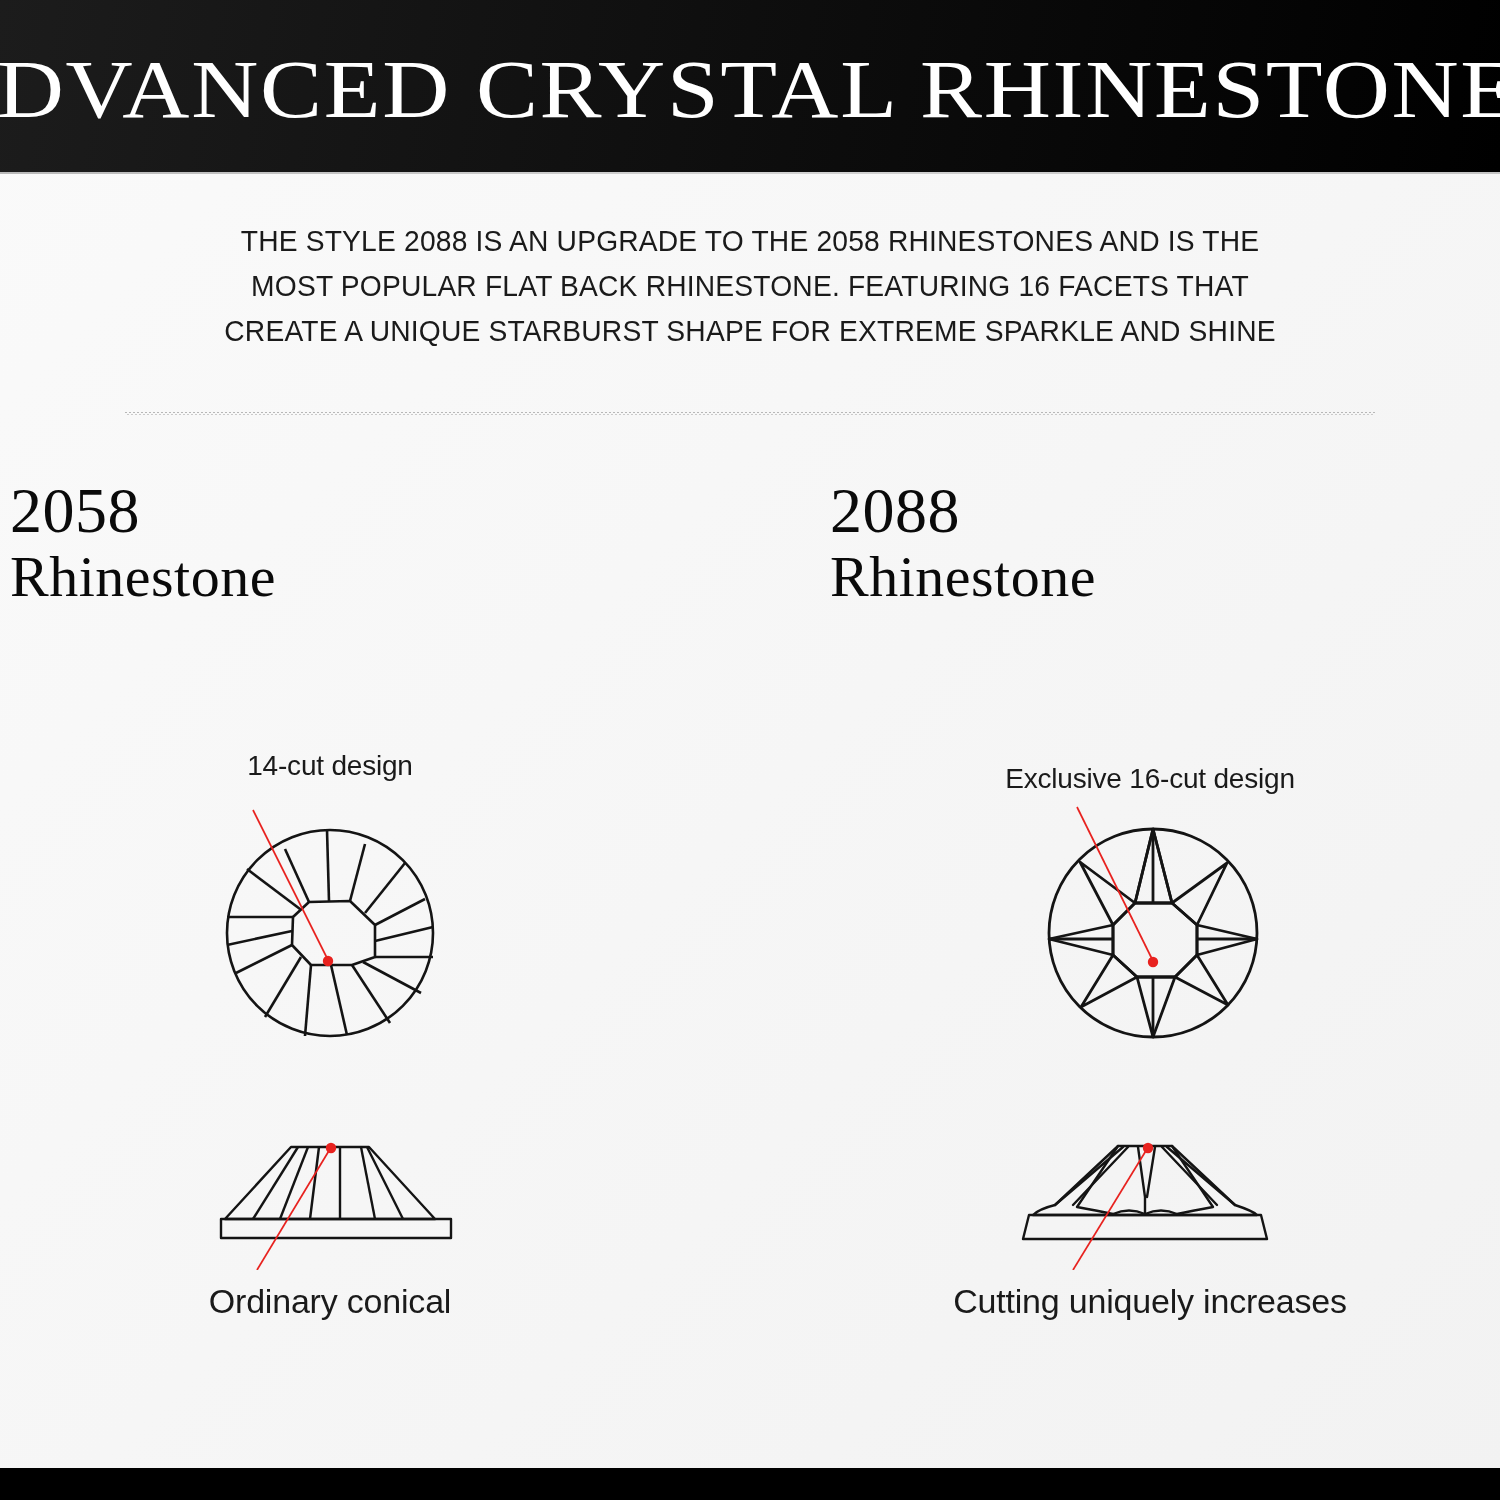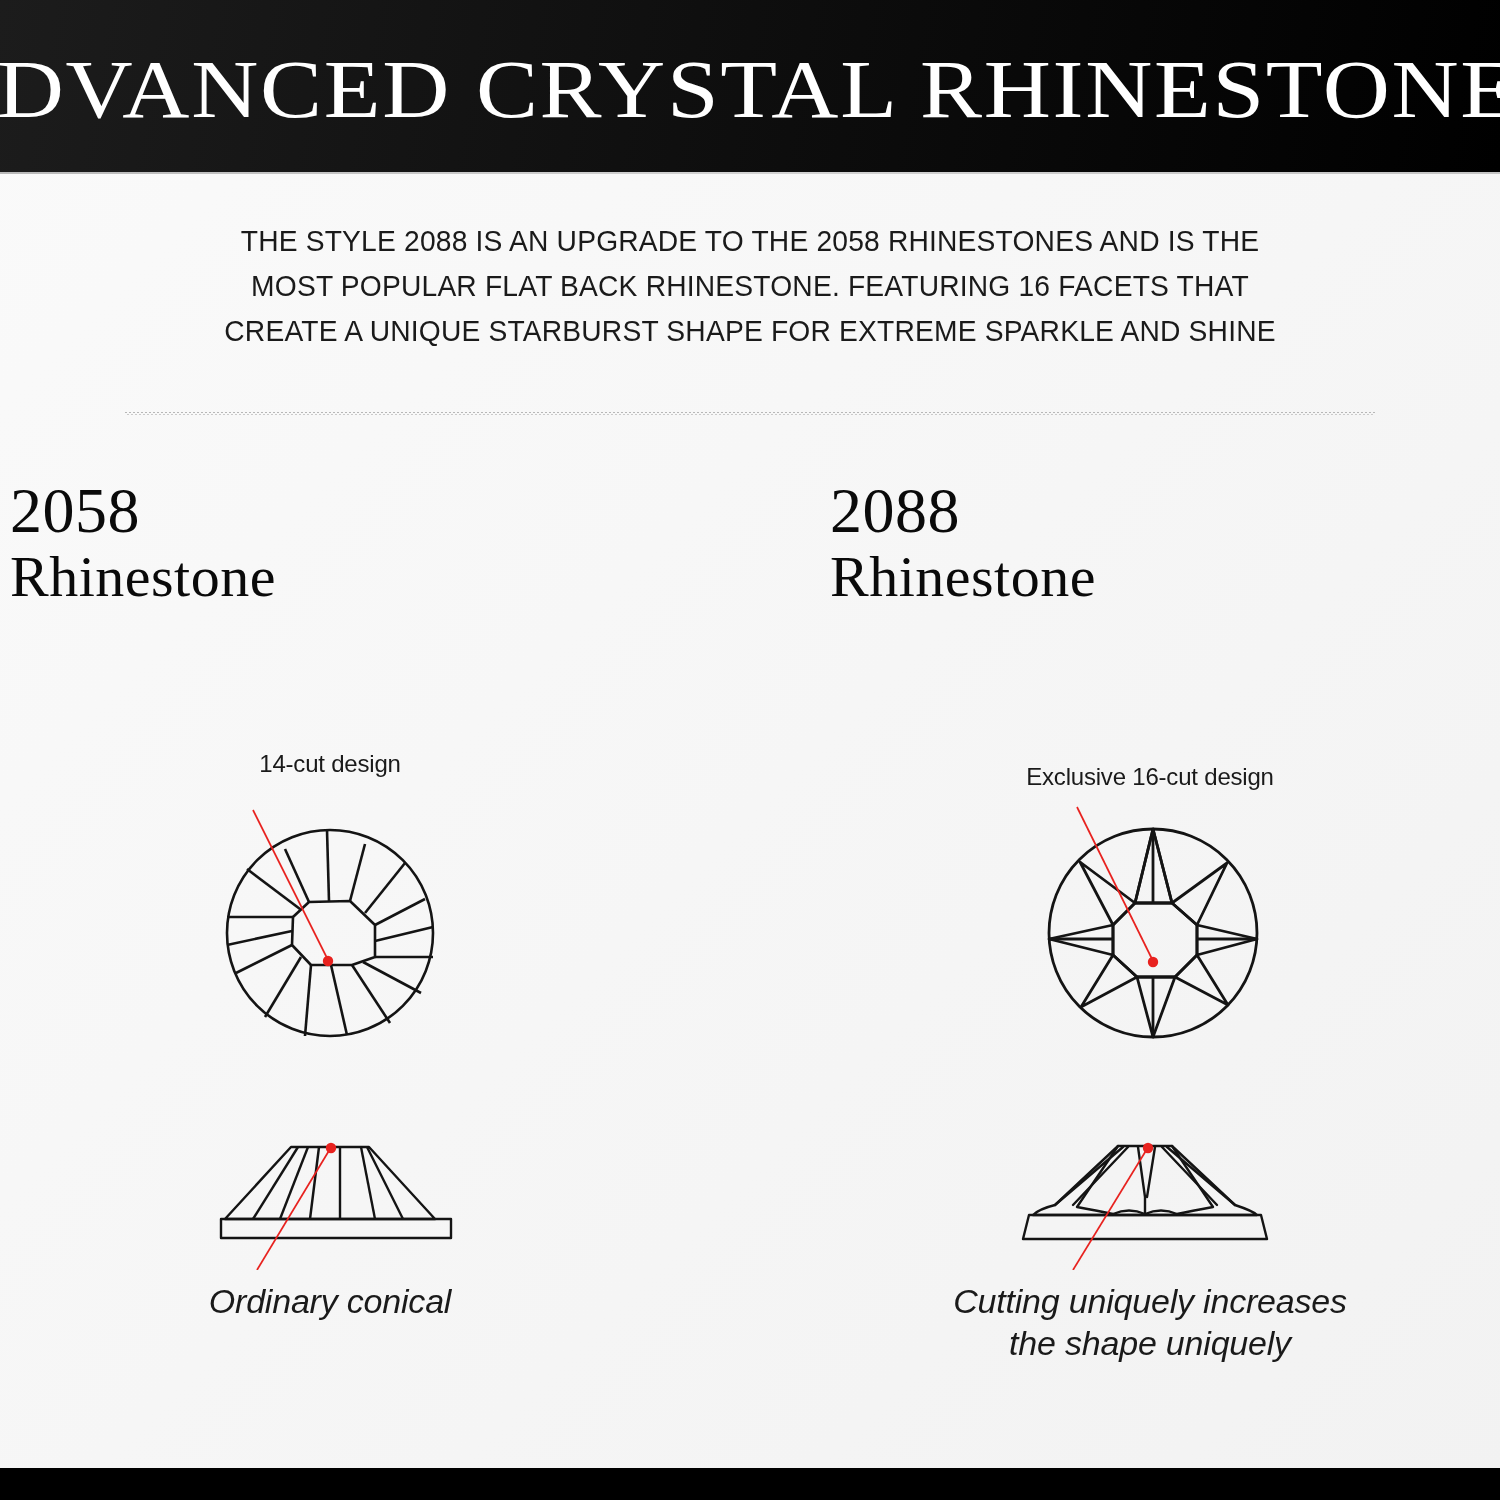--- a/index.html
+++ b/index.html
@@ -99,40 +99,40 @@
     letter-spacing:0.5px;
   }
   .col-heading .num  { display:block; font-size:64px; }
   .col-heading .word { display:block; font-size:58px; margin-top:6px; }
 
   .cut-label {
     position:absolute;
     top:750px;
     width:640px;
     text-align:center;
-    font-size:24px;
+    font-size:28px;
     color:#1a1a1a;
     letter-spacing:-0.2px;
   }
   .cut-label.left  { left:10px;  }
   .cut-label.right { left:830px;margin-top:13px; }
 
   .caption {
     position:absolute;
     top:1280px;
     width:640px;
     text-align:center;
     font-size:34px;
     line-height:42px;
     color:#1a1a1a;
     letter-spacing:-0.2px;
   }
   .caption.left  { left:10px;  }
   .caption.right { left:830px; }
-  .caption span { display:block;font-style:italic; }
+  .caption span { display:block; }
 
   
   .fig {
     position:absolute;
   }
   .fig-top-left   { left:205px;  top:805px;  }
   .fig-top-right  { left:1025px; top:805px;  }
   .fig-side-left  { left:195px;  top:1135px; }
   .fig-side-right { left:995px;  top:1135px; }
 
@@ -289,18 +289,17 @@
       <line x1="152" y1="14" x2="78" y2="135" stroke="#e8221f" stroke-width="1.7"></line>
       <circle cx="153" cy="13" r="5.2" fill="#e8221f"></circle>
     </svg>
   </div>
 
   <div class="caption left">
     <span>Ordinary conical</span>
   </div>
   <div class="caption right">
     <span>Cutting uniquely increases</span>
-    <span>the shape uniquely</span>
   </div>
 
   <div class="footer-bar"></div>
 
 </div>
 
 </body></html>

